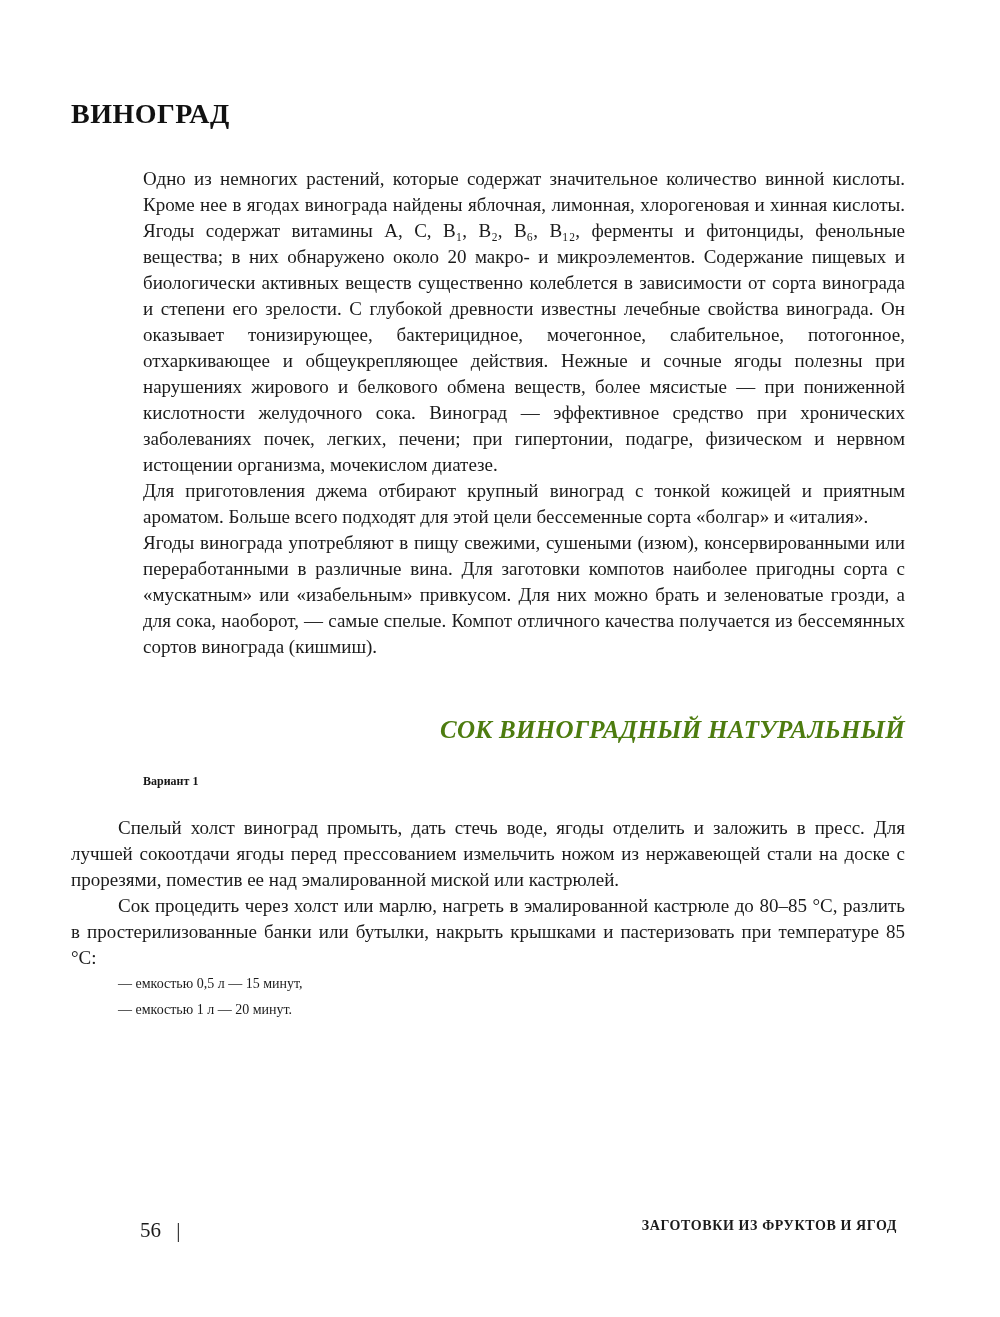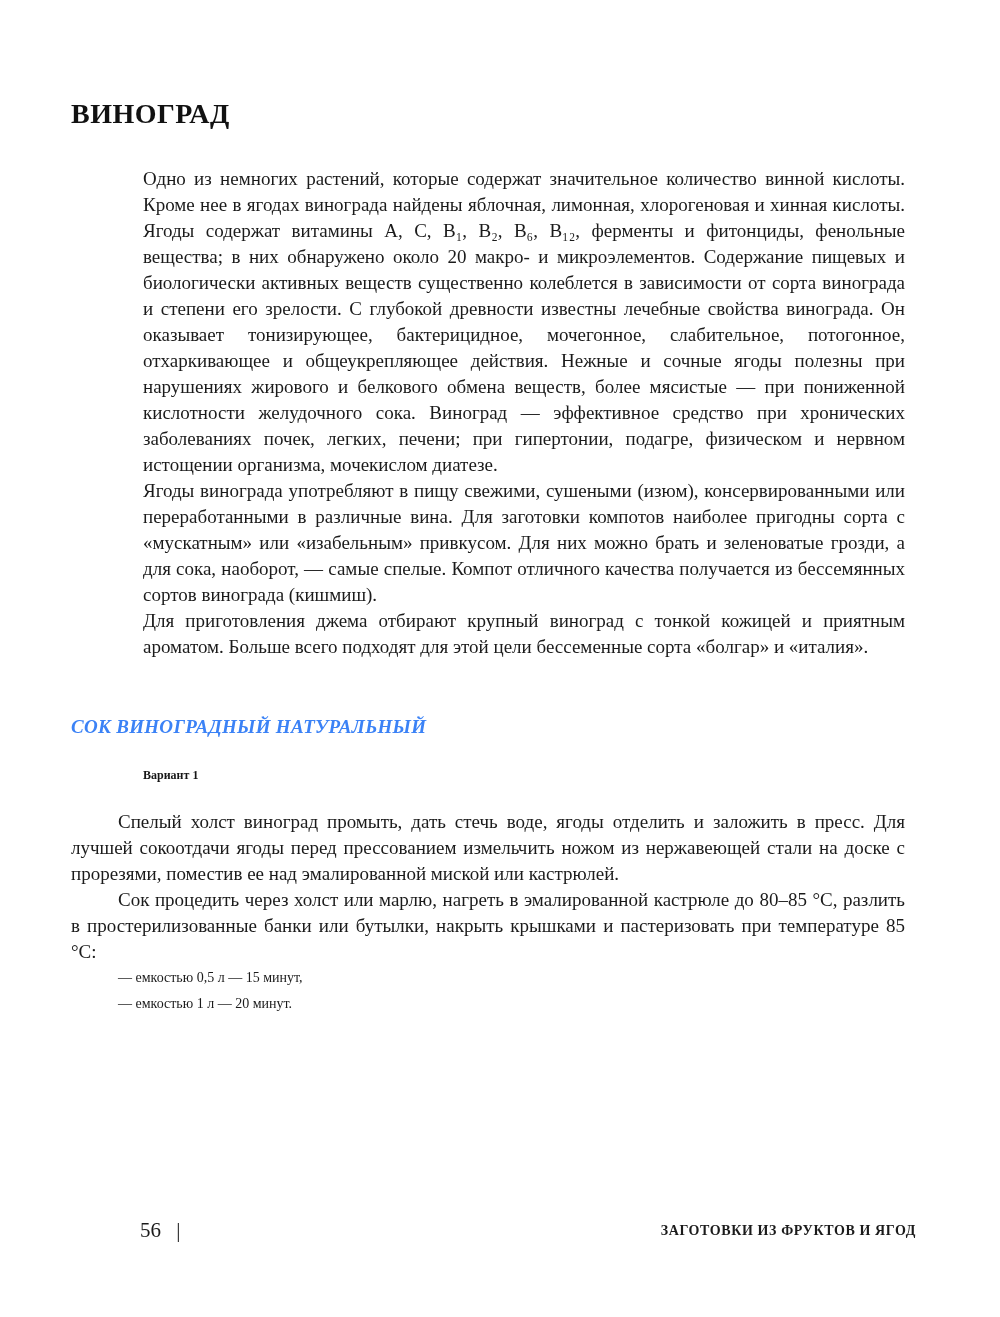--- a/index.html
+++ b/index.html
@@ -30,25 +30,26 @@
     margin-left: 72px;
     font-size: 19px;
     line-height: 26px;
     text-align: justify;
   }
   .intro-block p {
     margin: 0;
   }
   .section-heading {
     margin: 56px 0 0 0;
-    font-size: 19px;
+    font-size: 25px;
     font-weight: bold;
     font-style: italic;
     letter-spacing: 0.3px;
-    color: #3b82f6;
+    color: #4d7c0f;
+    text-align: right;
   }
   .variant-heading {
     margin: 30px 0 0 72px;
     font-size: 12px;
     font-weight: bold;
     color: #161616;
   }
   .body-block {
     margin-top: 26px;
     font-size: 19px;
@@ -62,25 +63,25 @@
   .list-block {
     font-size: 14px;
     line-height: 26px;
   }
   .list-block p {
     margin: 0 0 0 47px;
   }
   .footer {
     position: absolute;
     left: 140px;
-    right: 84px;
+    right: 103px;
     bottom: 90px;
     display: flex;
     justify-content: space-between;
-    align-items: center;
+    align-items: flex-start;
   }
   .footer .page-number {
     font-size: 21px;
     color: #1b1b1b;
   }
   .footer .page-number .divider {
     display: inline-block;
     margin-left: 10px;
     font-weight: normal;
     color: #1b1b1b;
@@ -94,22 +95,22 @@
 </style>
 </head>
 <body>
 
 <div class="page">
 
   <h1 class="page-title">ВИНОГРАД</h1>
 
   <div class="intro-block">
     <p>Одно из немногих растений, которые содержат значительное количество винной кислоты. Кроме нее в ягодах винограда найдены яблочная, лимонная, хлорогеновая и хинная кислоты. Ягоды содержат витамины A, C, B₁, B₂, B₆, B₁₂, ферменты и фитонциды, фенольные вещества; в них обнаружено около 20 макро- и микроэлементов. Содержание пищевых и биологически активных веществ существенно колеблется в зависимости от сорта винограда и степени его зрелости. С глубокой древности известны лечебные свойства винограда. Он оказывает тонизирующее, бактерицидное, мочегонное, слабительное, потогонное, отхаркивающее и общеукрепляющее действия. Нежные и сочные ягоды полезны при нарушениях жирового и белкового обмена веществ, более мясистые — при пониженной кислотности желудочного сока. Виноград — эффективное средство при хронических заболеваниях почек, легких, печени; при гипертонии, подагре, физическом и нервном истощении организма, мочекислом диатезе.</p>
+    <p>Для приготовления джема отбирают крупный виноград с тонкой кожицей и приятным ароматом. Больше всего подходят для этой цели бессеменные сорта «болгар» и «италия».</p>
     <p>Ягоды винограда употребляют в пищу свежими, сушеными (изюм), консервированными или переработанными в различные вина. Для заготовки компотов наиболее пригодны сорта с «мускатным» или «изабельным» привкусом. Для них можно брать и зеленоватые грозди, а для сока, наоборот, — самые спелые. Компот отличного качества получается из бессемянных сортов винограда (кишмиш).</p>
-    <p>Для приготовления джема отбирают крупный виноград с тонкой кожицей и приятным ароматом. Больше всего подходят для этой цели бессеменные сорта «болгар» и «италия».</p>
   </div>
 
   <h2 class="section-heading">СОК ВИНОГРАДНЫЙ НАТУРАЛЬНЫЙ</h2>
 
   <h3 class="variant-heading">Вариант 1</h3>
 
   <div class="body-block">
     <p class="body-par">Спелый холст виноград промыть, дать стечь воде, ягоды отделить и заложить в пресс. Для лучшей сокоотдачи ягоды перед прессованием измельчить ножом из нержавеющей стали на доске с прорезями, поместив ее над эмалированной миской или кастрюлей.</p>
     <p class="body-par">Сок процедить через холст или марлю, нагреть в эмалированной кастрюле до 80–85 °C, разлить в простерилизованные банки или бутылки, накрыть крышками и пастеризовать при температуре 85 °C:</p>
   </div>

